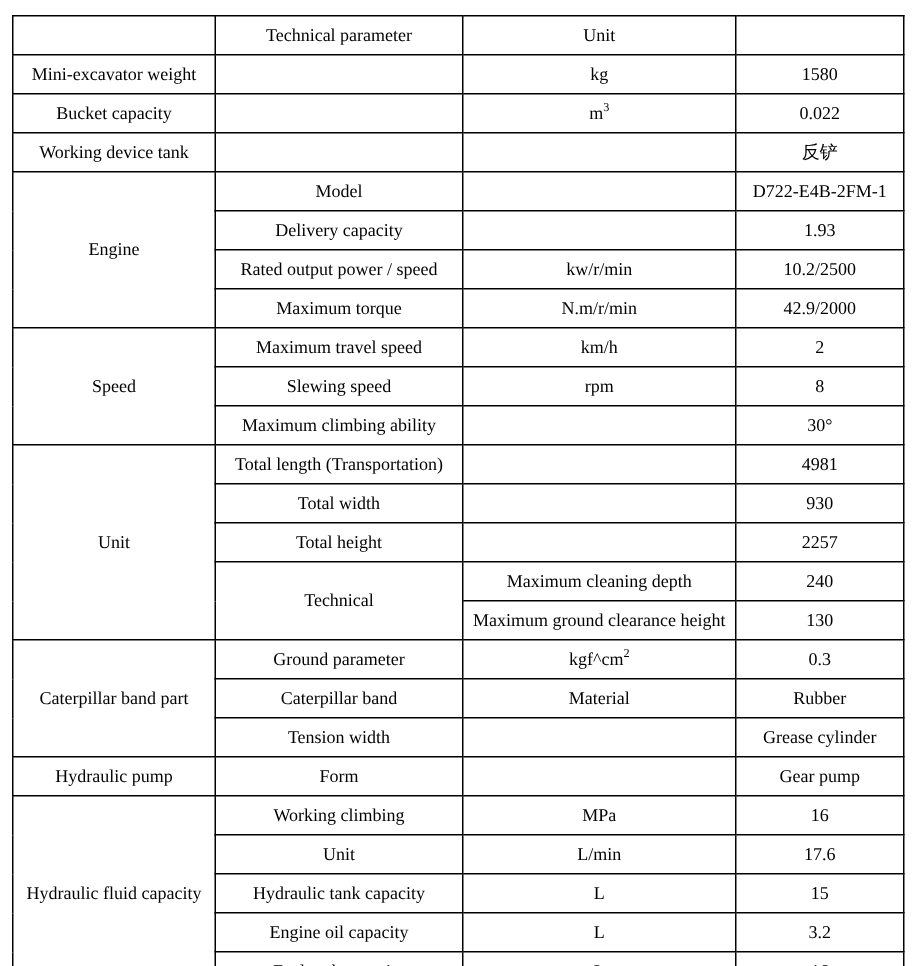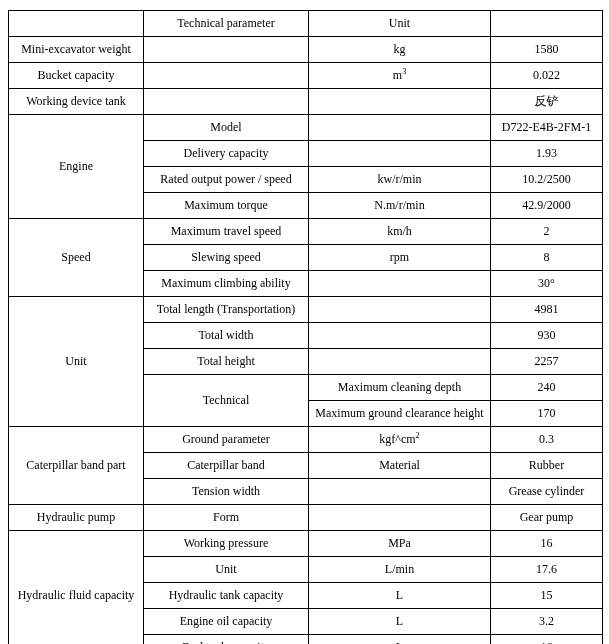--- a/index.html
+++ b/index.html
@@ -125,21 +125,21 @@
         <td></td>
         <td>2257</td>
       </tr>
       <tr>
         <td rowspan="2">Technical</td>
         <td>Maximum cleaning depth</td>
         <td>240</td>
       </tr>
       <tr>
         <td>Maximum ground clearance height</td>
-        <td>170</td>
+        <td>130</td>
       </tr>
       <tr>
         <td rowspan="3">Caterpillar band part</td>
         <td>Ground parameter</td>
         <td>kgf^cm<sup>2</sup></td>
         <td>0.3</td>
       </tr>
       <tr>
         <td>Caterpillar band</td>
         <td>Material</td>
@@ -151,21 +151,21 @@
         <td>Grease cylinder</td>
       </tr>
       <tr>
         <td>Hydraulic pump</td>
         <td>Form</td>
         <td></td>
         <td>Gear pump</td>
       </tr>
       <tr>
         <td rowspan="5">Hydraulic fluid capacity</td>
-        <td>Working pressure</td>
+        <td>Working climbing</td>
         <td>MPa</td>
         <td>16</td>
       </tr>
       <tr>
         <td>Unit</td>
         <td>L/min</td>
         <td>17.6</td>
       </tr>
       <tr>
         <td>Hydraulic tank capacity</td>

